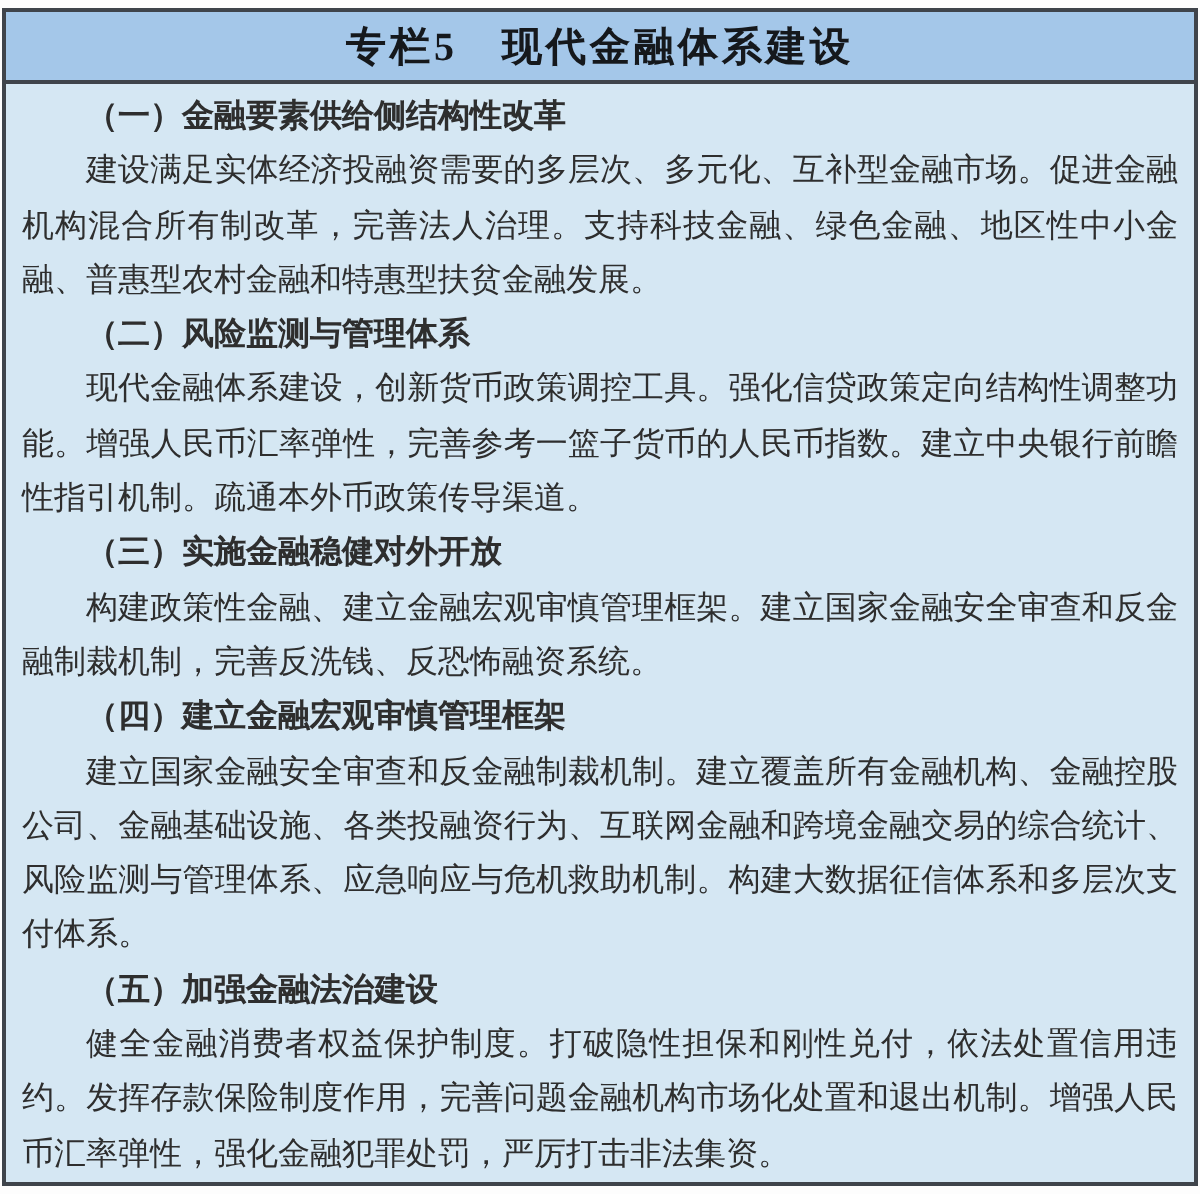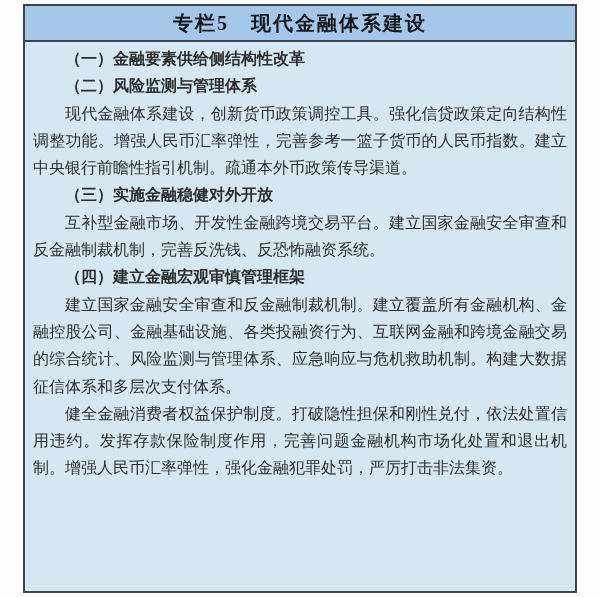--- a/index.html
+++ b/index.html
@@ -14,21 +14,21 @@
     margin: 0;
     padding: 0;
     width: 600px;
     height: 597px;
     background: #fdfdfd;
     font-family: "Liberation Serif", "DejaVu Serif", serif;
   }
   .page {
     width: 600px;
     height: 562px;
-    padding: 4px 23px;
+    padding: 4px 1px;
   }
   .box {
     width: 100%;
     height: 589px;
     border: 2px solid var(--border-color);
     display: flex;
     flex-direction: column;
   }
   .box-header {
     flex: 0 0 36px;
@@ -71,36 +71,38 @@
 
 <div class="page">
   <div class="box">
     <div class="box-header">
       <span class="box-title">专栏5　现代金融体系建设</span>
     </div>
     <div class="box-body">
 
       <div class="section">
         <p class="section-heading">（一）金融要素供给侧结构性改革</p>
+        <p class="section-para">建设满足实体经济投融资需要的多层次、多元化、互补型金融市场。促进金融机构混合所有制改革，完善法人治理。支持科技金融、绿色金融、地区性中小金融、普惠型农村金融和特惠型扶贫金融发展。</p>
       </div>
 
       <div class="section">
         <p class="section-heading">（二）风险监测与管理体系</p>
         <p class="section-para">现代金融体系建设，创新货币政策调控工具。强化信贷政策定向结构性调整功能。增强人民币汇率弹性，完善参考一篮子货币的人民币指数。建立中央银行前瞻性指引机制。疏通本外币政策传导渠道。</p>
       </div>
 
       <div class="section">
         <p class="section-heading">（三）实施金融稳健对外开放</p>
-        <p class="section-para">互补型金融市场、开发性金融跨境交易平台。建立国家金融安全审查和反金融制裁机制，完善反洗钱、反恐怖融资系统。</p>
+        <p class="section-para">构建政策性金融、建立金融宏观审慎管理框架。建立国家金融安全审查和反金融制裁机制，完善反洗钱、反恐怖融资系统。</p>
       </div>
 
       <div class="section">
         <p class="section-heading">（四）建立金融宏观审慎管理框架</p>
         <p class="section-para">建立国家金融安全审查和反金融制裁机制。建立覆盖所有金融机构、金融控股公司、金融基础设施、各类投融资行为、互联网金融和跨境金融交易的综合统计、风险监测与管理体系、应急响应与危机救助机制。构建大数据征信体系和多层次支付体系。</p>
       </div>
 
       <div class="section">
+        <p class="section-heading">（五）加强金融法治建设</p>
         <p class="section-para">健全金融消费者权益保护制度。打破隐性担保和刚性兑付，依法处置信用违约。发挥存款保险制度作用，完善问题金融机构市场化处置和退出机制。增强人民币汇率弹性，强化金融犯罪处罚，严厉打击非法集资。</p>
       </div>
 
     </div>
   </div>
 </div>
 
 </body></html>

